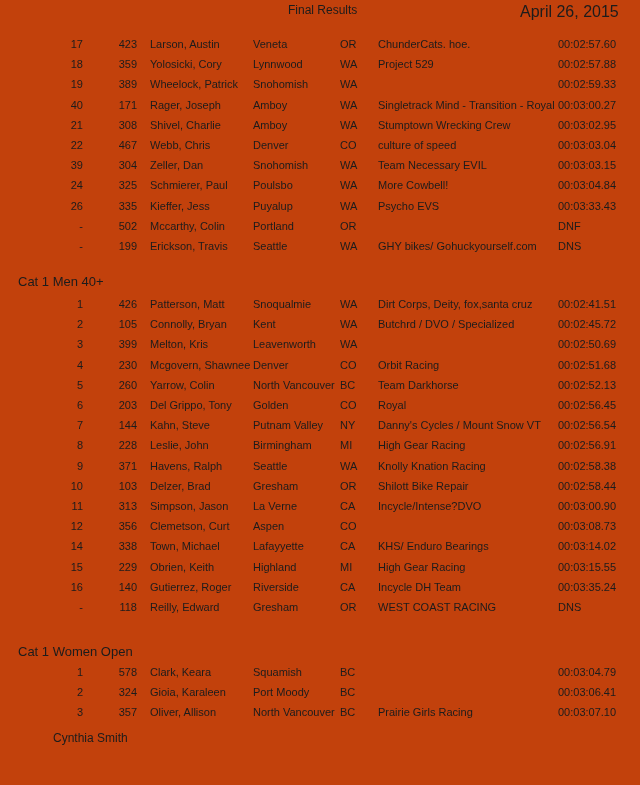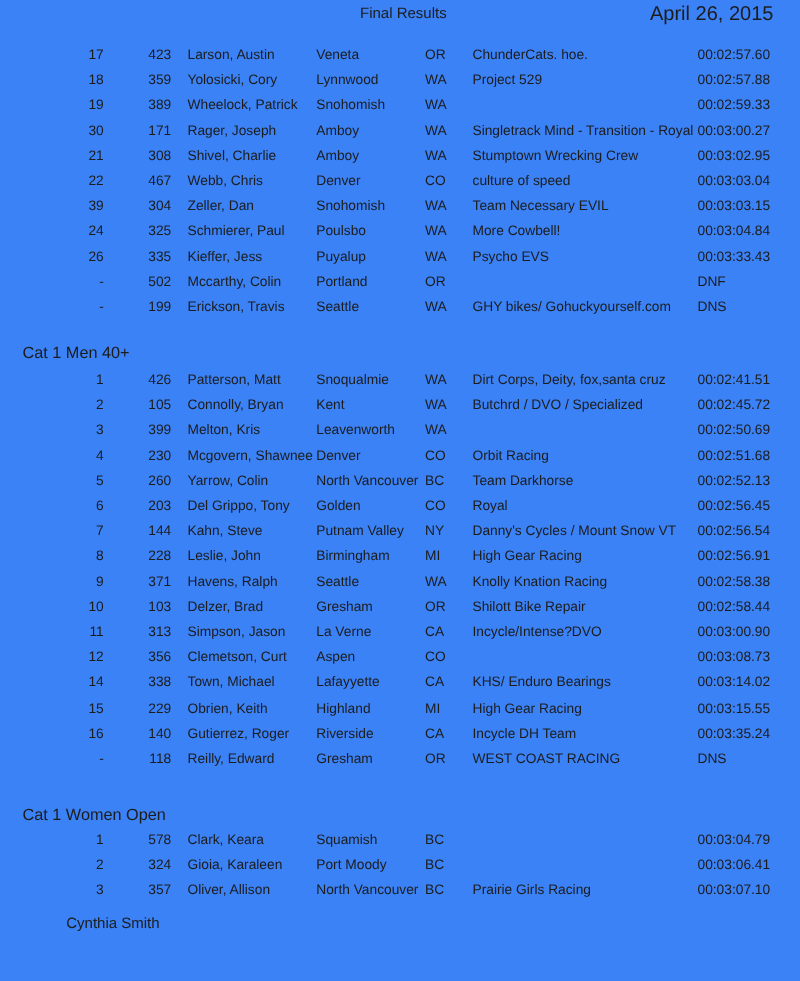--- a/index.html
+++ b/index.html
@@ -1,19 +1,19 @@
 <!DOCTYPE html>
 <html><head>
 <meta charset="utf-8">
 <style>
   html,body { margin:0; padding:0; background:#fff; }
   .page {
     position:relative;
     width:640px; height:785px;
-    background:#3b82f6;
+    background:#c2410c;
     font-family:"Liberation Sans", sans-serif;
     color:#1c1c1c;
     overflow:hidden;
   }
   .doc-title { position:absolute; top:3px; left:288px; font-size:12px; white-space:nowrap; }
   .doc-date  { position:absolute; top:3px; left:520px; font-size:16px; white-space:nowrap; }
 
   .rows { position:absolute; left:0; width:640px; }
   .rows-a { top:34px; }
   .rows-b { top:294px; }
@@ -74,21 +74,21 @@
       <div class="row">
     <span class="c place">19</span>
     <span class="c bib">389</span>
     <span class="c name">Wheelock, Patrick</span>
     <span class="c city">Snohomish</span>
     <span class="c state">WA</span>
     <span class="c team"></span>
     <span class="c time">00:02:59.33</span>
   </div>
       <div class="row">
-    <span class="c place">30</span>
+    <span class="c place">40</span>
     <span class="c bib">171</span>
     <span class="c name">Rager, Joseph</span>
     <span class="c city">Amboy</span>
     <span class="c state">WA</span>
     <span class="c team">Singletrack Mind - Transition - Royal</span>
     <span class="c time">00:03:00.27</span>
   </div>
       <div class="row">
     <span class="c place">21</span>
     <span class="c bib">308</span>

